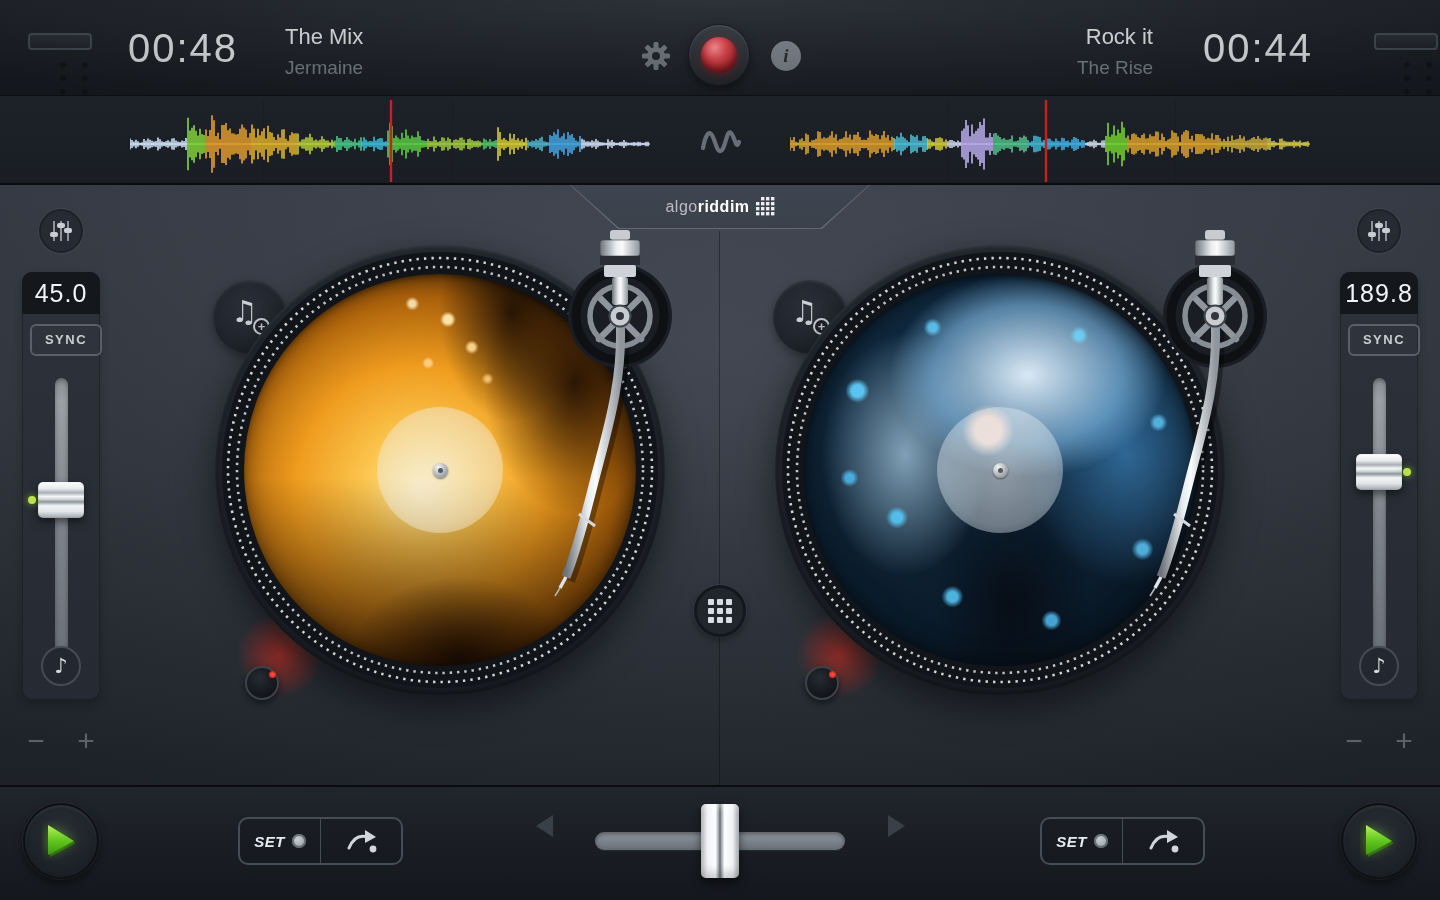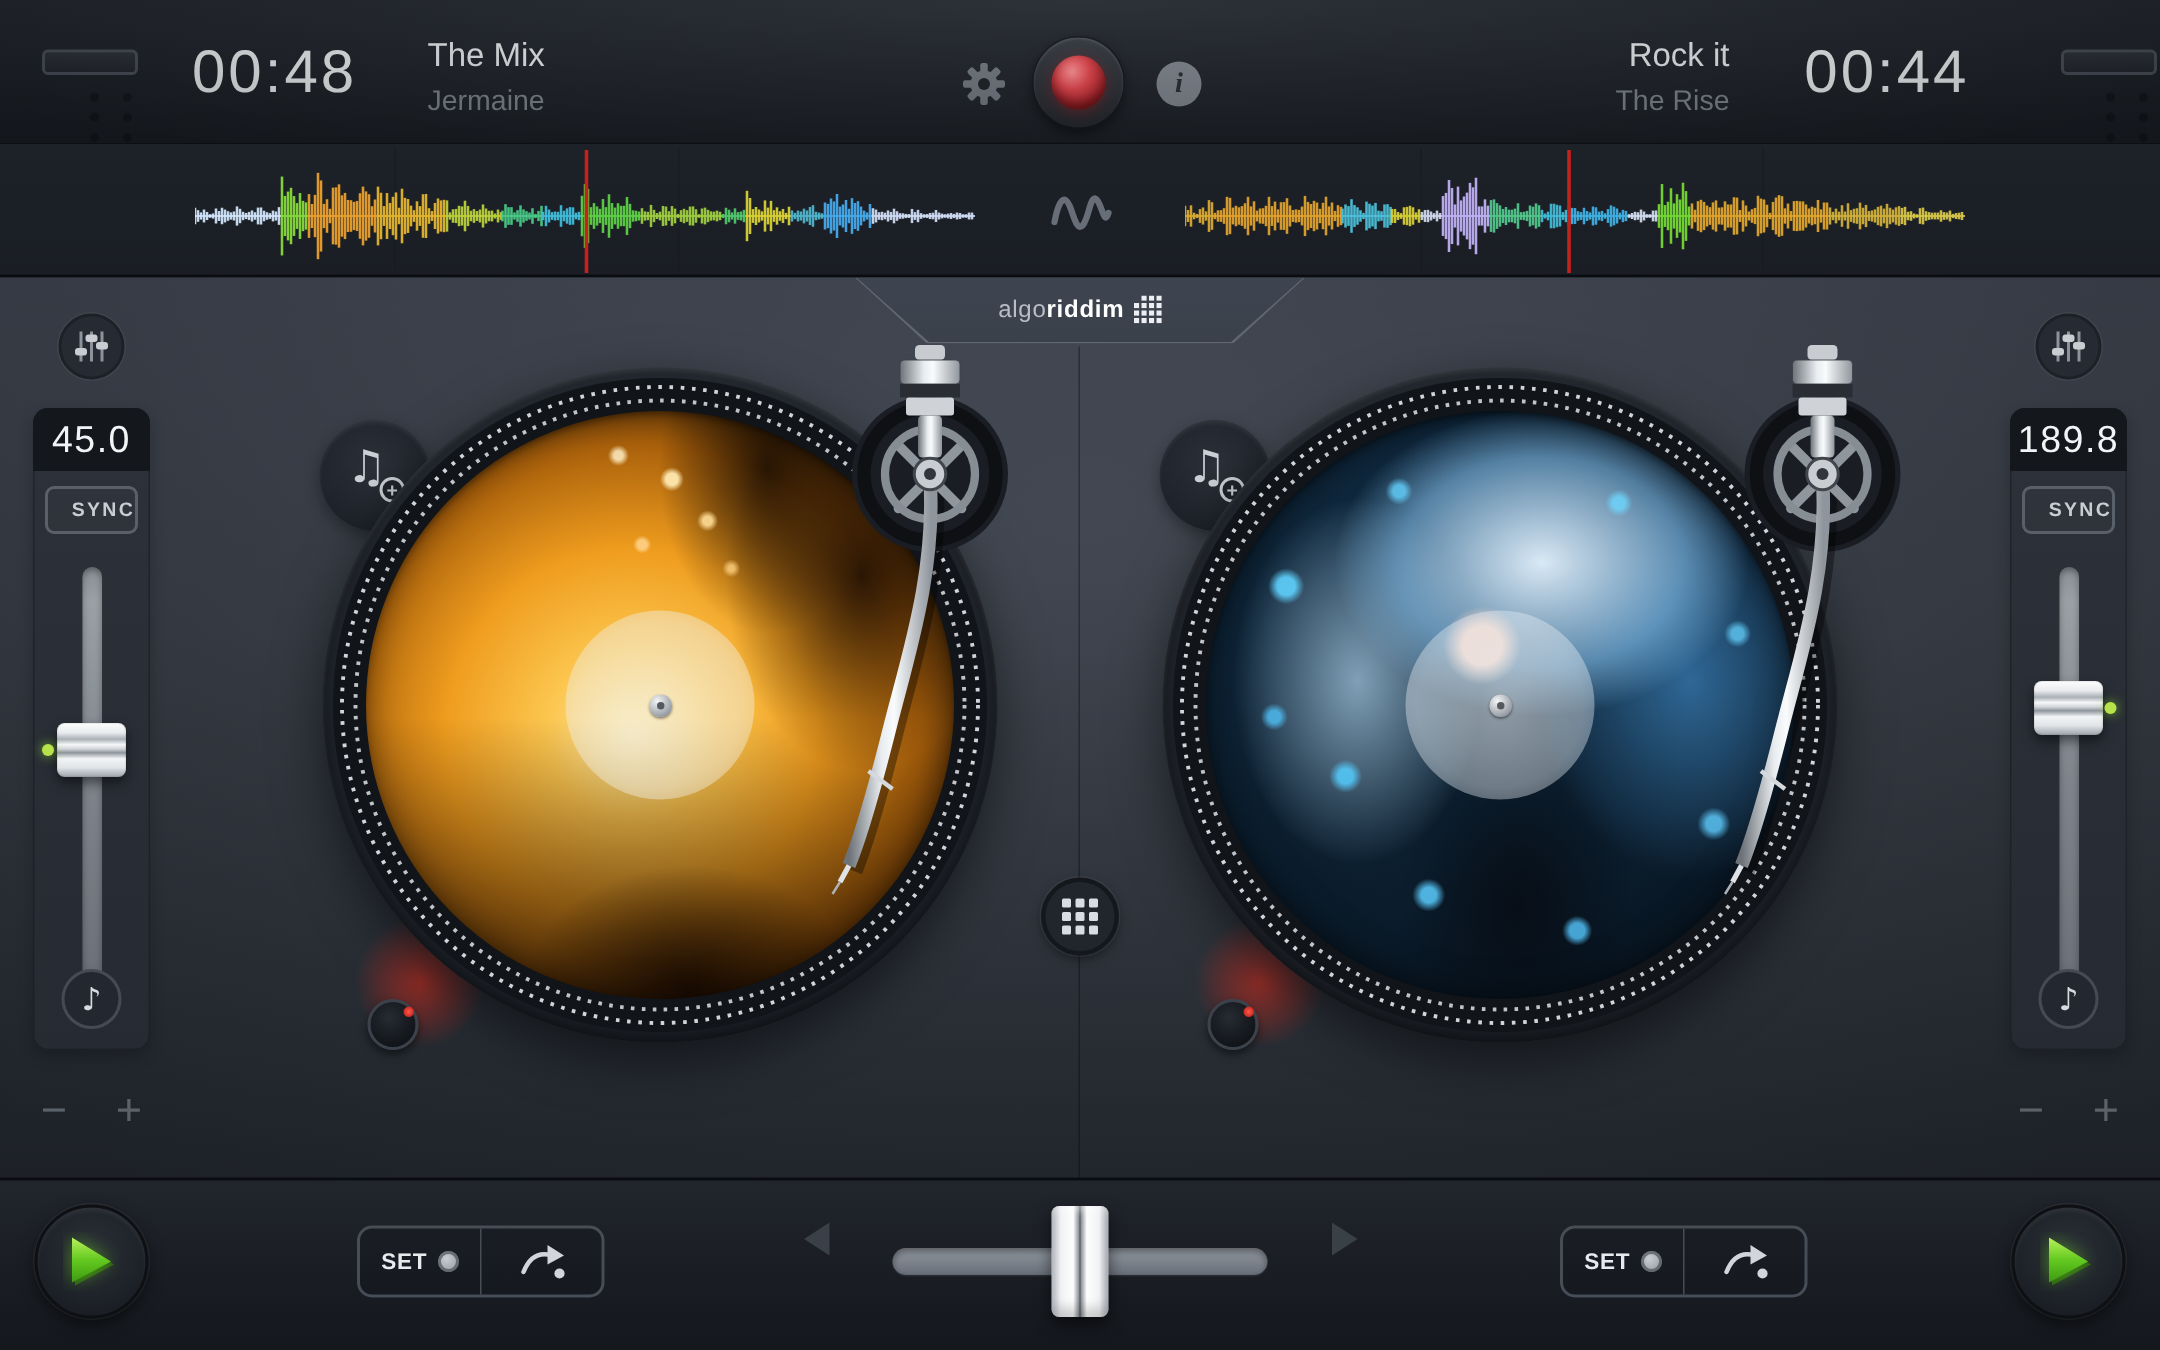--- a/index.html
+++ b/index.html
@@ -153,23 +153,23 @@
     z-index:2; }
   .panel-a { left:22px; } .panel-b { left:1340px; }
   .eq-btn { position:absolute; top:24px; width:44px; height:44px; border-radius:50%;
     background:#262b33; border:2px solid #1d2127; z-index:3;
     box-shadow:0 0 0 1px rgba(255,255,255,.05); display:flex; align-items:center; justify-content:center; }
   .eq-a { left:39px; } .eq-b { left:1357px; }
   .bpm-box { position:absolute; top:87px; width:78px; height:42px; border-radius:10px 10px 0 0;
     background:#14171c; color:#f2f4f6; font-size:25px; text-align:center; line-height:42px;
     letter-spacing:1px; z-index:3; }
   .bpm-a { left:22px; } .bpm-b { left:1340px; }
-  .sync-btn { position:absolute; top:139px; width:62px; height:32px; border-radius:6px;
+  .sync-btn { position:absolute; top:139px; width:72px; height:32px; border-radius:6px;
     border:2px solid #596069; color:#c9cdd3; font-size:13px; font-weight:bold; letter-spacing:1.5px;
-    text-align:right; line-height:28px; background:rgba(255,255,255,.02); z-index:3; }
+    text-align:center; line-height:28px; background:rgba(255,255,255,.02); z-index:3; }
   .sync-a { left:30px; } .sync-b { left:1348px; }
   .pitch-track { position:absolute; top:193px; width:13px; height:284px; border-radius:7px;
     background:linear-gradient(to bottom,#878d94,#9aa0a6 8%,#7e848c 50%,#6d737b 92%,#5f656d);
     box-shadow:inset 0 2px 4px rgba(0,0,0,.35), 0 1px 1px rgba(255,255,255,.08); z-index:3; }
   .ptrack-a { left:55px; } .ptrack-b { left:1373px; }
   .pitch-handle { position:absolute; width:46px; height:36px; border-radius:5px; z-index:4;
     background:linear-gradient(to bottom,#fdfefe 0%,#e9ebee 18%,#aab0b6 30%,#f5f7f8 40%,#d2d6da 48%,#8f959c 55%,#f2f4f6 66%,#e2e5e8 82%,#9ea4ab 100%);
     box-shadow:0 4px 8px rgba(0,0,0,.5), inset 0 0 1px rgba(0,0,0,.4); }
   .phandle-a { left:38px; top:297px; } .phandle-b { left:1356px; top:269px; }
   .pitch-dot { position:absolute; width:8px; height:8px; border-radius:50%; background:#b7e24b;
@@ -194,21 +194,21 @@
   .bottombar { position:absolute; left:0; top:785px; width:1440px; height:115px;
     background:linear-gradient(#21252c,#14171c); border-top:2px solid #0a0c0f; }
   .play-btn { position:absolute; top:16px; width:76px; height:76px; border-radius:50%;
     background:radial-gradient(circle at 50% 38%,#2a2f37,#1b1f25 75%);
     border:2px solid #0e1014; box-shadow:0 0 0 1px rgba(255,255,255,.06), inset 0 2px 3px rgba(255,255,255,.07), 0 4px 10px rgba(0,0,0,.5);
     display:flex; align-items:center; justify-content:center; }
   .play-a { left:23px; } .play-b { left:1341px; }
   .cue-pill { position:absolute; top:30px; width:165px; height:48px; border-radius:10px;
     border:2px solid #474d57; background:rgba(18,22,27,.32); display:flex; }
   .cue-a { left:238px; } .cue-b { left:1040px; }
-  .cue-pill .half { flex:1; display:flex; align-items:center; justify-content:center; gap:7px; }
+  .cue-pill .half { flex:1; display:flex; align-items:center; justify-content:center; gap:7px;font-style:italic; }
   .cue-pill .half + .half { border-left:1px solid #474d57; }
   .set-label { color:#e8eaee; font-size:15px; font-weight:bold; letter-spacing:.5px; }
   .set-dot { width:14px; height:14px; border-radius:50%; background:radial-gradient(circle at 40% 35%,#c9cdd3,#8d939b);
     box-shadow:inset 0 0 0 2px rgba(60,65,72,.6); }
   .xf-arrow { position:absolute; top:28px; width:0; height:0; border-top:11px solid transparent;
     border-bottom:11px solid transparent; }
   .xf-arrow-left { left:536px; border-right:17px solid #3a4048; }
   .xf-arrow-right { left:888px; border-left:17px solid #3a4048; }
   .xf-track { position:absolute; left:595px; top:45px; width:250px; height:18px; border-radius:9px;
     background:linear-gradient(#90969d,#7b818a 55%,#696f78);

